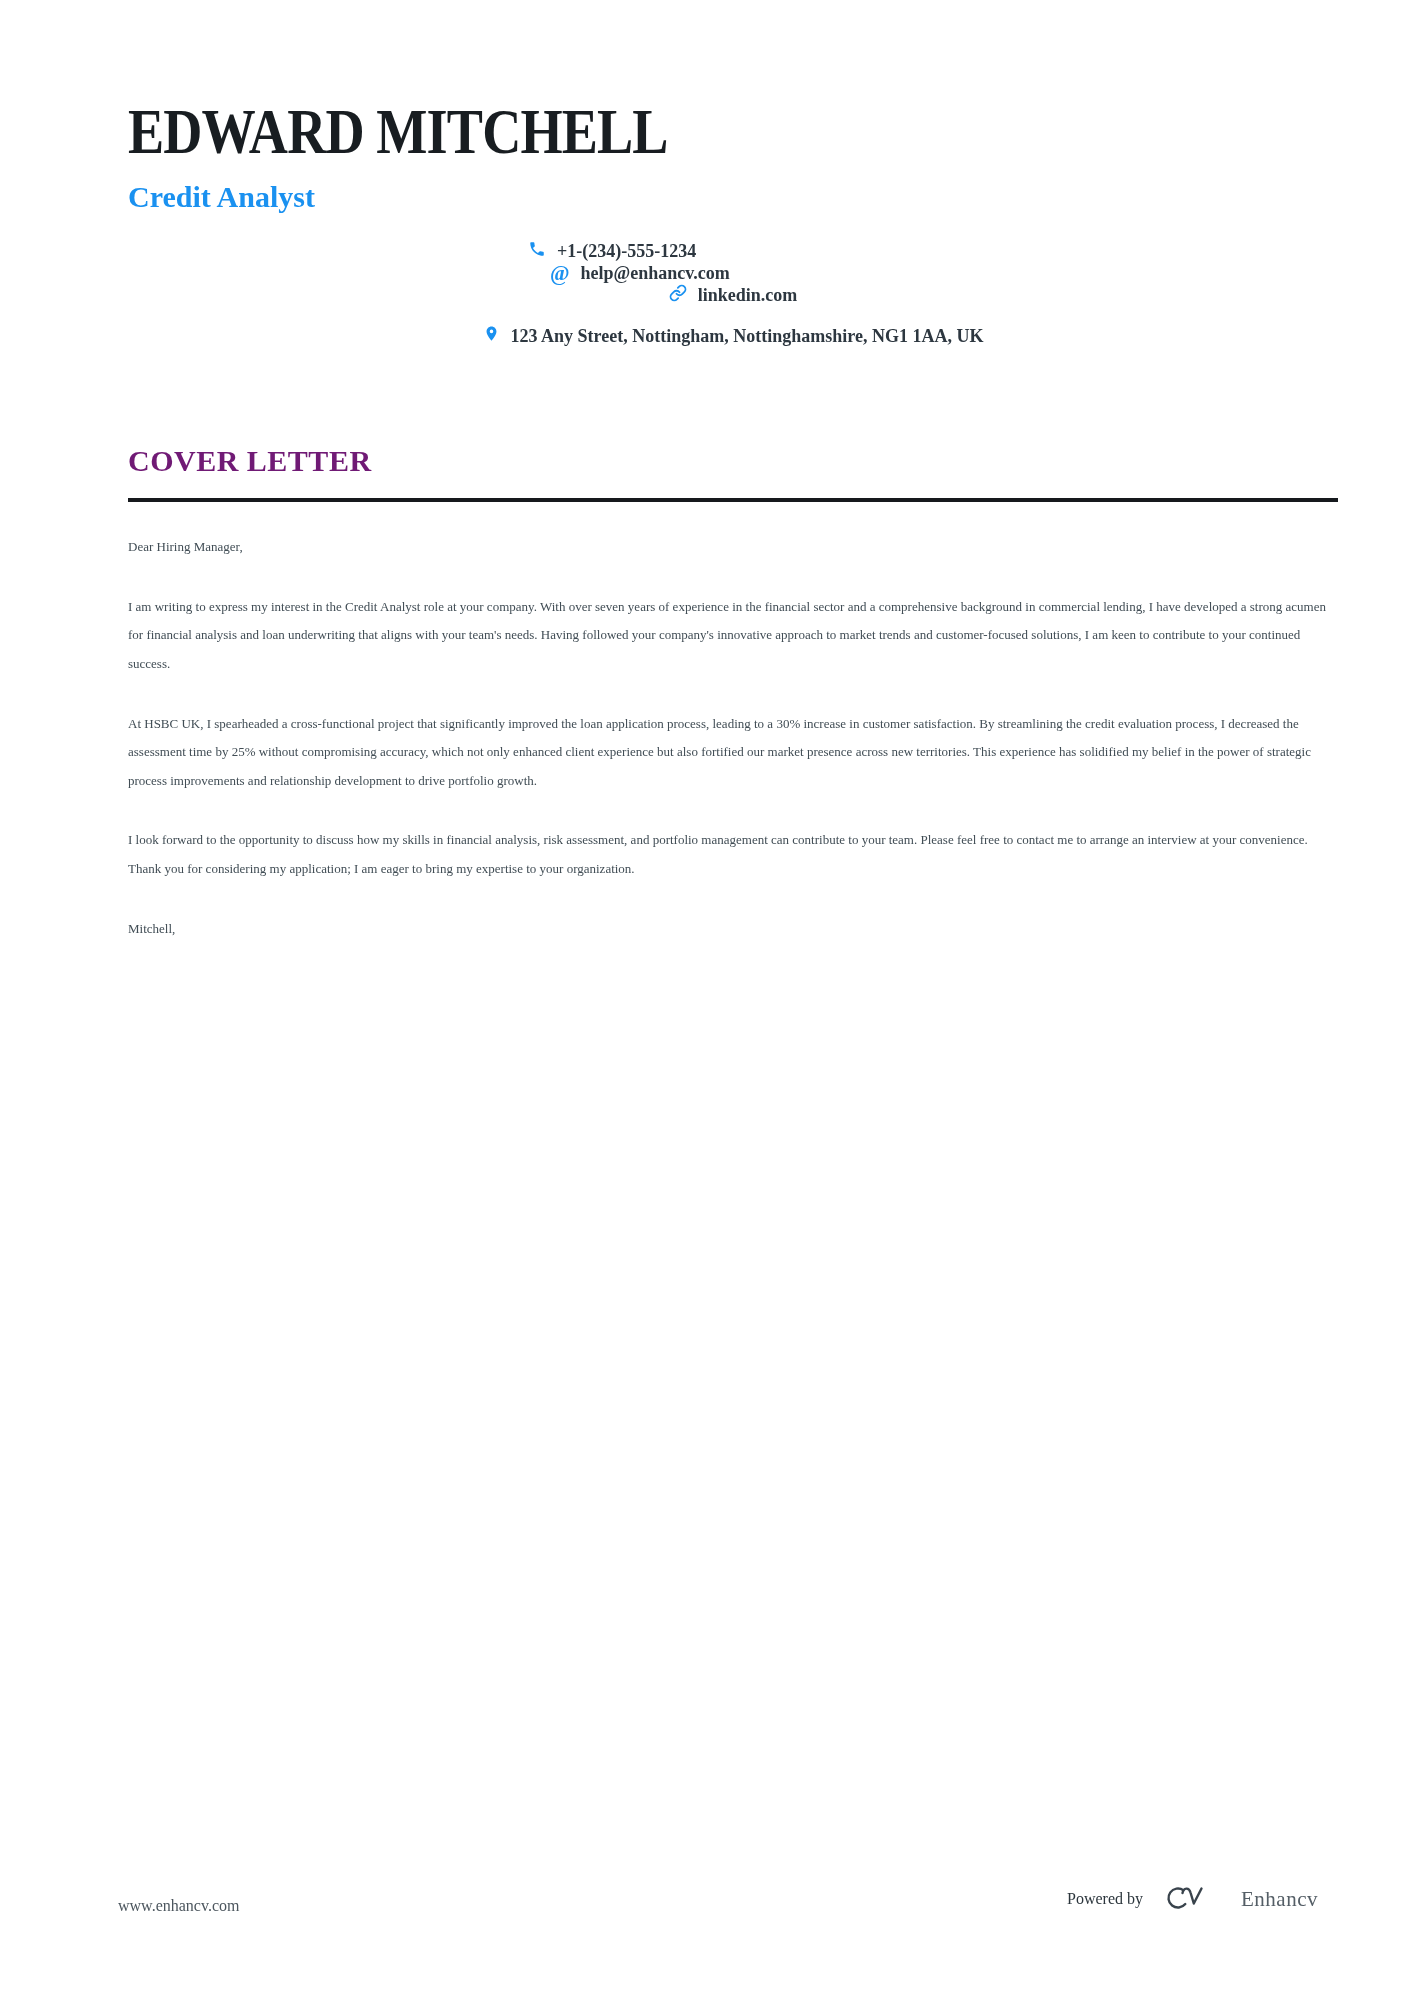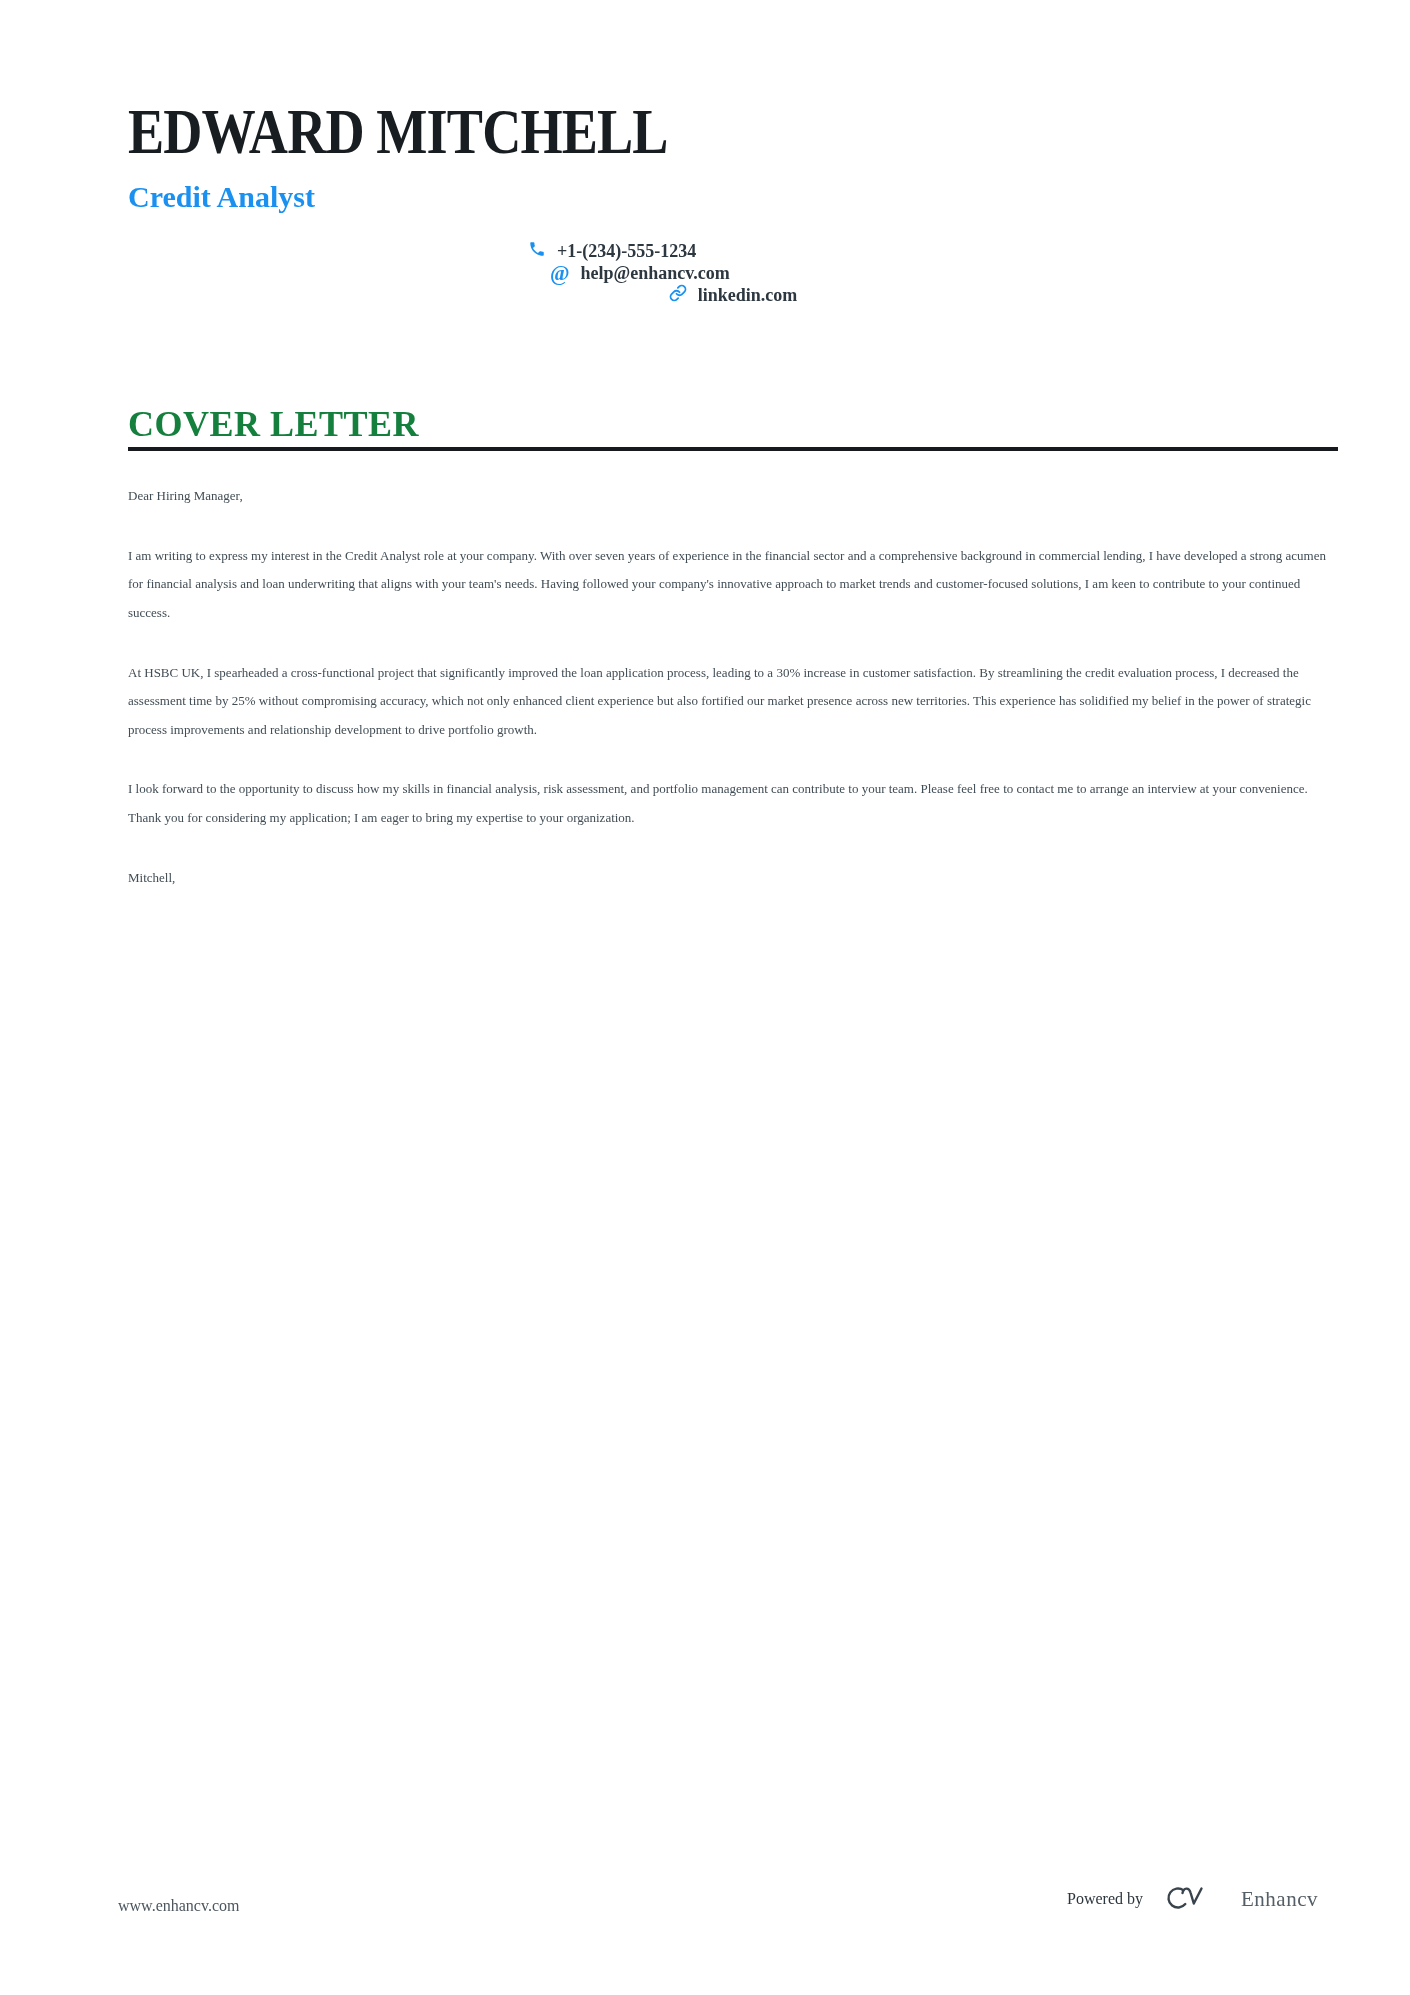--- a/index.html
+++ b/index.html
@@ -66,25 +66,25 @@
     font-weight: 700;
     line-height: 1;
   }
 
   
   .letter {
     margin-top: 96px;
   }
   .section-heading {
     margin: 0;
-    font-size: 36px;
-    font-weight: 700;
-    color: #15803d;
+    font-size: 30px;
+    font-weight: 700;
+    color: #701a75;
     letter-spacing: 0.5px;
-    padding-bottom: 2px;
+    padding-bottom: 20px;
     border-bottom: 4px solid #16191d;
   }
   .letter p {
     margin: 31px 0 0 0;
     font-size: 13px;
     line-height: 28.6px;
     color: #414d55;
   }
 
   
@@ -146,20 +146,30 @@
           <span class="icon-svg">
             <svg width="18" height="18" viewBox="0 0 24 24" fill="none" stroke="#1a91f0" stroke-width="2.4" stroke-linecap="round" stroke-linejoin="round">
                 <path d="M10 13a5 5 0 0 0 7.54.54l3-3a5 5 0 0 0-7.07-7.07l-1.72 1.71"></path>
                 <path d="M14 11a5 5 0 0 0-7.54-.54l-3 3a5 5 0 0 0 7.07 7.07l1.71-1.71"></path>
               </svg>
           </span>
           <span>linkedin.com</span>
         </div>
       </div>
 
+      <div class="contact-row row2">
+        <div class="contact-item">
+          <span class="icon-svg">
+            <svg width="17" height="19" viewBox="0 0 24 24" fill="#1a91f0">
+                <path d="M12 2C8.13 2 5 5.13 5 9c0 5.25 7 13 7 13s7-7.75 7-13c0-3.87-3.13-7-7-7zm0 9.5a2.5 2.5 0 1 1 0-5 2.5 2.5 0 0 1 0 5z"></path>
+              </svg>
+          </span>
+          <span>123 Any Street, Nottingham, Nottinghamshire, NG1 1AA, UK</span>
+        </div>
+      </div>
     </header>
 
     <section class="letter">
       <h2 class="section-heading">COVER LETTER</h2>
 
       <p>Dear Hiring Manager,</p>
 
       <p>I am writing to express my interest in the Credit Analyst role at your company. With over seven years of experience in the financial sector and a comprehensive background in commercial lending, I have developed a strong acumen for financial analysis and loan underwriting that aligns with your team's needs. Having followed your company's innovative approach to market trends and customer-focused solutions, I am keen to contribute to your continued success.</p>
 
       <p>At HSBC UK, I spearheaded a cross-functional project that significantly improved the loan application process, leading to a 30% increase in customer satisfaction. By streamlining the credit evaluation process, I decreased the assessment time by 25% without compromising accuracy, which not only enhanced client experience but also fortified our market presence across new territories. This experience has solidified my belief in the power of strategic process improvements and relationship development to drive portfolio growth.</p>

